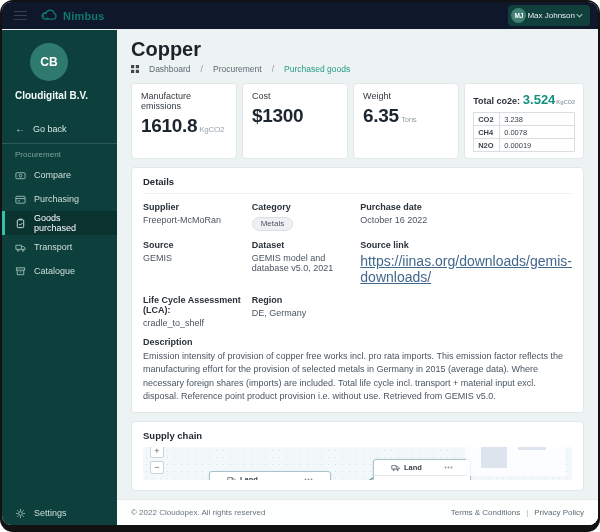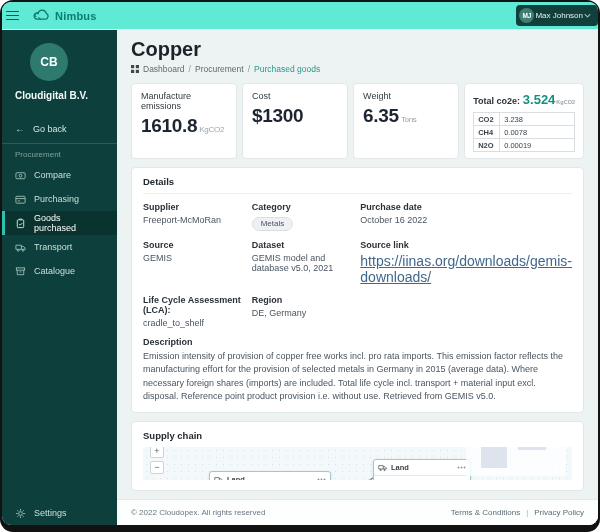--- a/index.html
+++ b/index.html
@@ -2,21 +2,21 @@
 <html><head>
 <meta charset="utf-8">
 <title>Copper – Purchased goods</title>
 <style>
   *{box-sizing:border-box;margin:0;padding:0}
   body{background:#fff;font-family:"Liberation Sans",sans-serif;-webkit-font-smoothing:antialiased}
   .frame{width:600px;height:532px;background:#121212;border-radius:13px;padding:2px 2px 7px 2px}
   .window{width:100%;height:100%;background:#edf3f3;border-radius:9px;overflow:hidden;display:flex;flex-direction:column}
 
   
-  .topbar{height:28px;background:#5eead4;border-bottom:1px solid #eceff0;display:flex;align-items:center;padding:0 0;flex:none}
+  .topbar{height:28px;background:#0f172a;border-bottom:1px solid #eceff0;display:flex;align-items:center;padding:0 8px;flex:none}
   .hamburger{display:flex;flex-direction:column;gap:2.5px;width:13px;margin-left:4px;cursor:pointer}
   .hamburger span{height:1.5px;background:#3a4148;border-radius:1px}
   .logo{display:flex;align-items:center;gap:2px;margin-left:12px}
   .logo-text{font-size:11px;font-weight:bold;color:#0f7a70;letter-spacing:.2px}
   .top-spacer{flex:1}
   .user-btn{background:#113f3b;border-radius:4px;display:flex;align-items:center;gap:1px;padding:2px 7px 2px 3px;height:21px;cursor:pointer}
   .user-avatar{width:15px;height:15px;border-radius:50%;background:#417f75;color:#fff;font-size:6.5px;font-weight:bold;display:flex;align-items:center;justify-content:center}
   .user-name{font-size:8px;color:#e6efed}
 
   
@@ -32,21 +32,21 @@
   .nav-item.active{background:#0a332f;border-left-color:#2cc2ac;color:#fff}
   .nav-icon{width:11px;height:11px;flex:none;color:#9dbcb5;display:flex}
   .active .nav-icon{color:#d8eae5}
   .sidebar-bottom{margin-top:auto;}
 
   .main{flex:1;display:flex;flex-direction:column;min-width:0;background:#edf3f3}
   .content{flex:1;padding:6px 14px 8px;display:flex;flex-direction:column;min-height:0}
 
   
   .page-title{font-size:20px;font-weight:bold;color:#1c2228;margin:2px 0 3px}
-  .breadcrumb{display:flex;align-items:center;gap:4px;font-size:8.5px;color:#5d6a72}
+  .breadcrumb{display:flex;align-items:center;gap:10px;font-size:8.5px;color:#5d6a72}
   .crumb-sep{color:#8b969d}
   .crumb-active{color:#279a8b}
 
   
   .stats{display:grid;grid-template-columns:1fr 1fr 1fr 1.13fr;gap:5px;margin-top:9px}
   .card{background:#fff;border:1px solid #e2e8e9;border-radius:4px}
   .stat-card{padding:7px 9px}
   .stat-label{font-size:9px;font-weight:normal;color:#333b42}
   .stat-value{font-size:19px;font-weight:bold;color:#1d2530;margin-top:4px;letter-spacing:-.3px}
   .stat-unit{font-size:8px;font-weight:normal;color:#9aa4ab;margin-left:2px}
@@ -71,21 +71,21 @@
   .link{font-size:14px;color:#41678c;text-decoration:underline;margin-top:3px;display:inline-block;cursor:pointer}
   .desc{grid-column:1/-1}
   .desc-text{font-size:9px;color:#4a5560;line-height:1.5;margin-top:3px}
 
   
   .supply-card{margin-top:8px;flex:1;display:flex;flex-direction:column;min-height:0;padding-bottom:10px}
   .map{flex:1;margin-top:6px;background:#f3f8fa;background-image:radial-gradient(#d3e1e9 .8px,transparent .9px);background-size:7px 7px;position:relative;border-radius:2px;min-height:0;overflow:hidden}
   .node{position:absolute;background:#fff;border:1px solid #a9c3cb;border-radius:3px;box-shadow:0 1px 3px rgba(20,40,50,.12)}
   .node-hamburg{left:66px;top:24px;width:122px}
   .node-frankfurt{left:230px;top:12px;width:98px}
-  .node-head{display:flex;align-items:center;gap:4px;padding:3px 4px;border-bottom:1px solid #e4e9eb}
+  .node-head{display:flex;align-items:center;gap:4px;padding:3px 17px;border-bottom:1px solid #e4e9eb}
   .node-type{font-size:7.5px;font-weight:bold;color:#39424a}
   .node-menu{margin-left:auto;color:#8a949b;cursor:pointer;display:flex}
   .node-body{padding:4px 6px 5px}
   .node-city{font-size:8.5px;font-weight:bold;color:#1d242b}
   .node-date{font-size:6.5px;color:#98a2aa;margin:1px 0 4px}
   .connector{position:absolute;left:0;top:0;width:100%;height:100%;pointer-events:none}
   .map-controls{position:absolute;left:7px;bottom:6px;display:flex;flex-direction:column;gap:3px}
   .map-btn{width:14px;height:13px;background:#fff;border:1px solid #ccd4d8;border-radius:2px;font-size:9px;line-height:1;color:#555e66;display:flex;align-items:center;justify-content:center;cursor:pointer;padding:0;font-family:inherit}
   .minimap{position:absolute;right:6px;bottom:4px;width:100px;height:50px;background:rgba(252,254,255,.85)}
   .mini-node1{position:absolute;left:15px;top:20px;width:26px;height:22px;background:#dde4ee}

